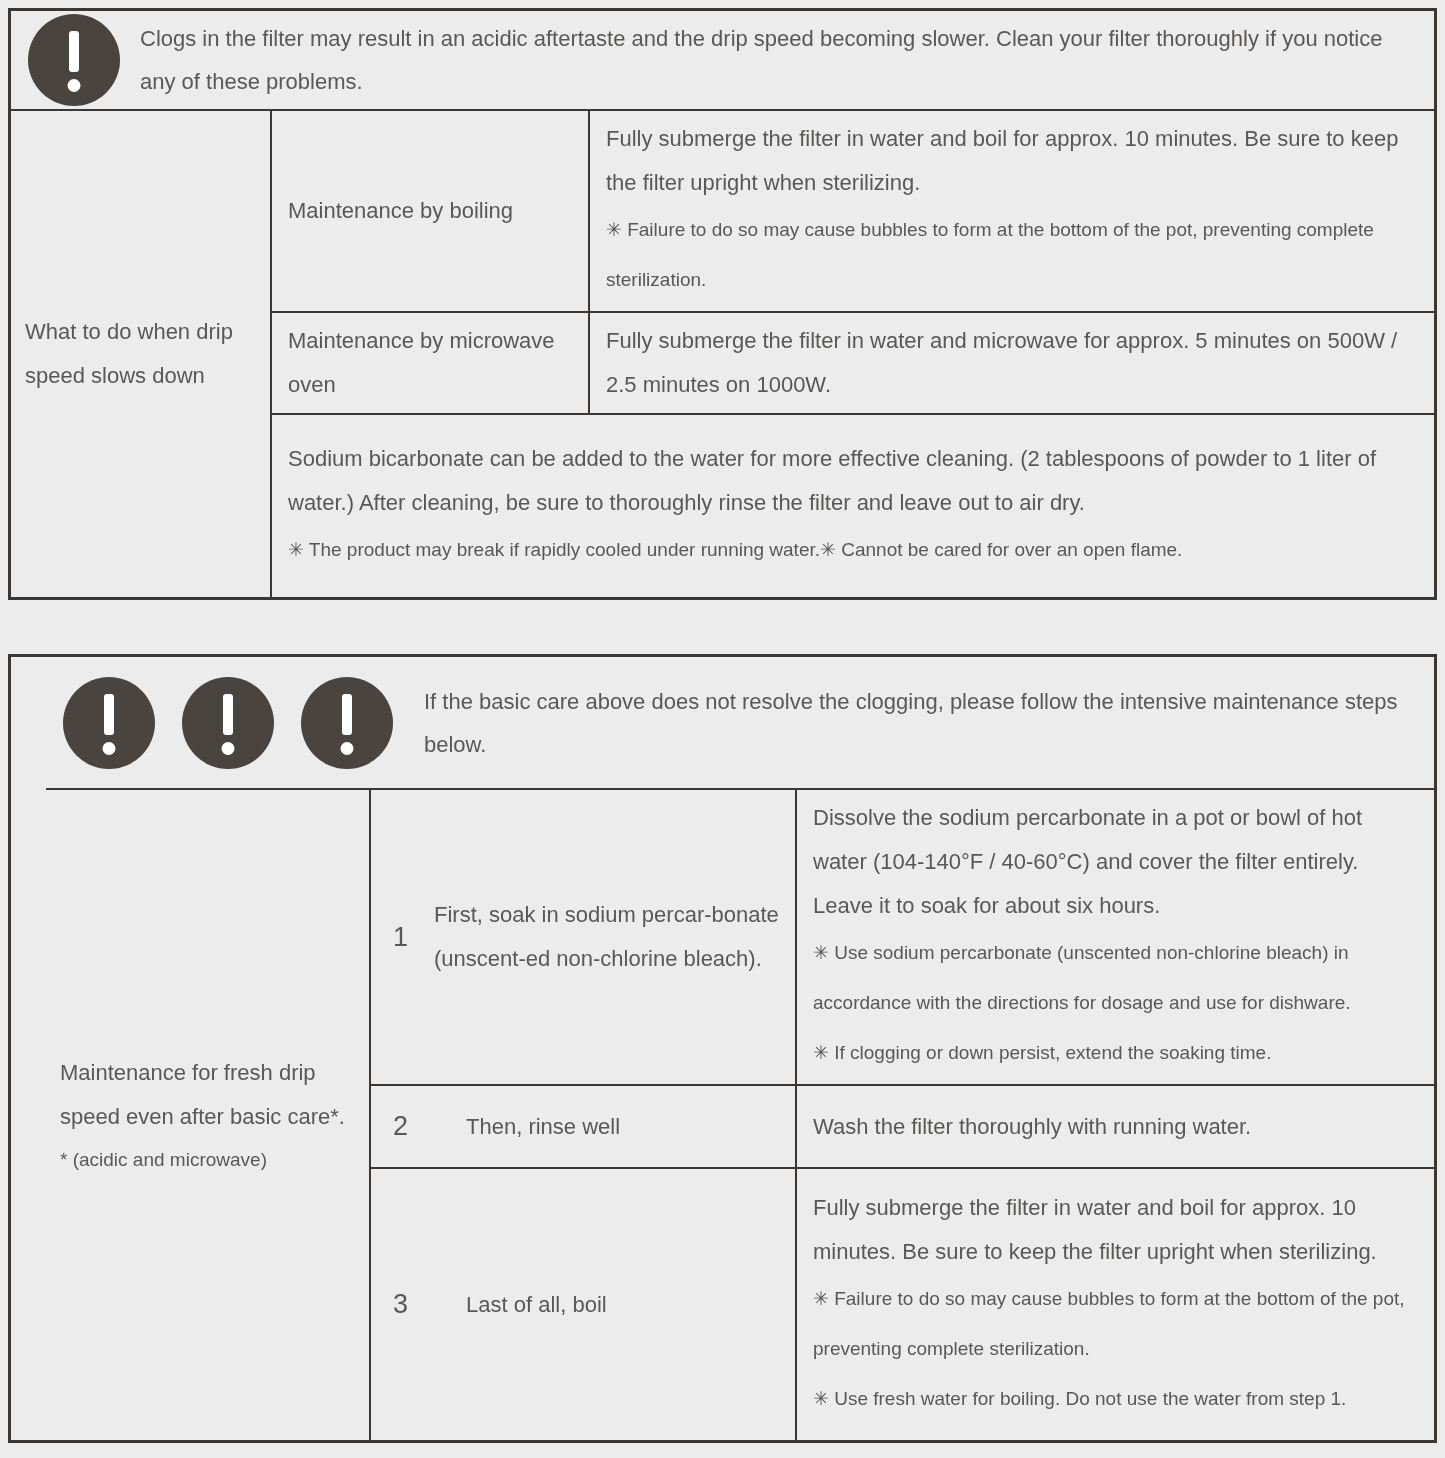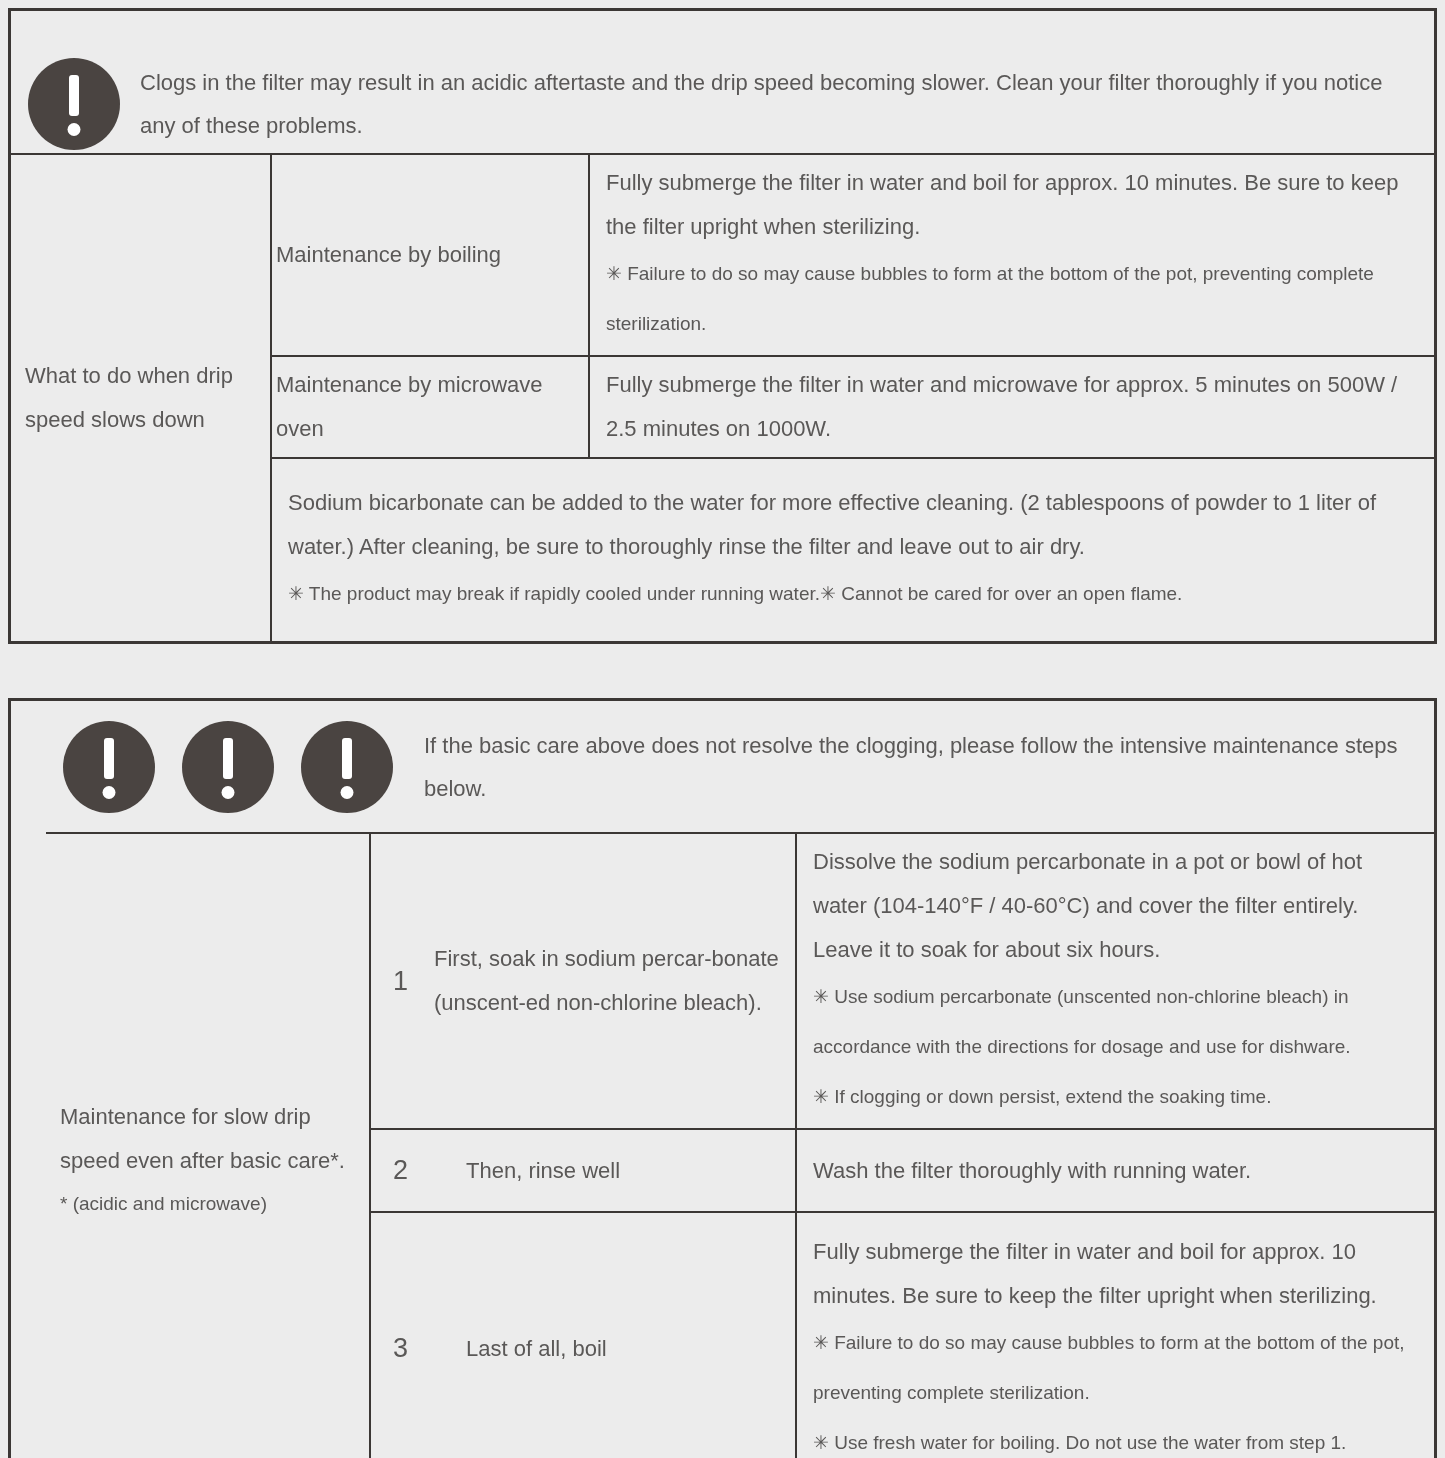--- a/index.html
+++ b/index.html
@@ -22,21 +22,21 @@
     border:3px solid var(--line);
     background:var(--page_bg);
   }
   .block-2{margin-top:54px;padding-left:35px;}
 
   
   .notice{
     display:flex;align-items:center;
     border-bottom:2px solid var(--line);
   }
-  .notice-1{height:100px;margin-top:44px;}
+  .notice-1{height:100px;}
   .notice-2{height:133px;}
   .icon-strip{display:flex;align-items:center;gap:27px;margin-left:17px;flex:none;}
   .excl{
     width:92px;height:92px;flex:none;
     background:var(--icon_bg);
     border-radius:50%;
     position:relative;
   }
   .excl .bar{
     position:absolute;left:50%;top:17px;transform:translateX(-50%);
@@ -64,21 +64,21 @@
     border:2px solid var(--line);
     vertical-align:middle;
     padding:6px 16px;
     font-size:22px;
     line-height:44px;
   }
   p{margin:0;}
   .main{font-size:22px;line-height:44px;}
   .note{font-size:19px;line-height:50px;}
   .rowhead{padding-left:14px;padding-right:12px;}
-  .method{padding-left:4px;}
+  .method{padding-left:16px;}
   .footnote{font-size:19px;line-height:41px;}
 
   
   .t1 .c1{width:260px;}
   .t1 .c2{width:318px;}
   .t1 .r-boil{height:190px;}
   .t1 .r-micro{height:99px;}
   .t1 .r-soda{height:183px;}
 
   
@@ -167,21 +167,21 @@
 
     <table class="t2">
       <colgroup>
           <col class="c1">
           <col class="c2">
           <col>
         </colgroup>
       <tbody>
           <tr class="r-step1">
         <td class="rowhead" rowspan="3">
-          <p class="main">Maintenance for slow drip speed even after basic care*.</p>
+          <p class="main">Maintenance for fresh drip speed even after basic care*.</p>
           <p class="footnote">* (acidic and microwave)</p>
         </td>
         <td>
           <div class="step-wrap">
             <span class="step-num">1</span>
             <span class="step-label">First, soak in sodium percar-bonate (unscent-ed non-chlorine bleach).</span>
           </div>
         </td>
         <td class="desc">
           <p class="main">Dissolve the sodium percarbonate in a pot or bowl of hot water (104-140°F / 40-60°C) and cover the filter entirely. Leave it to soak for about six hours.</p>

